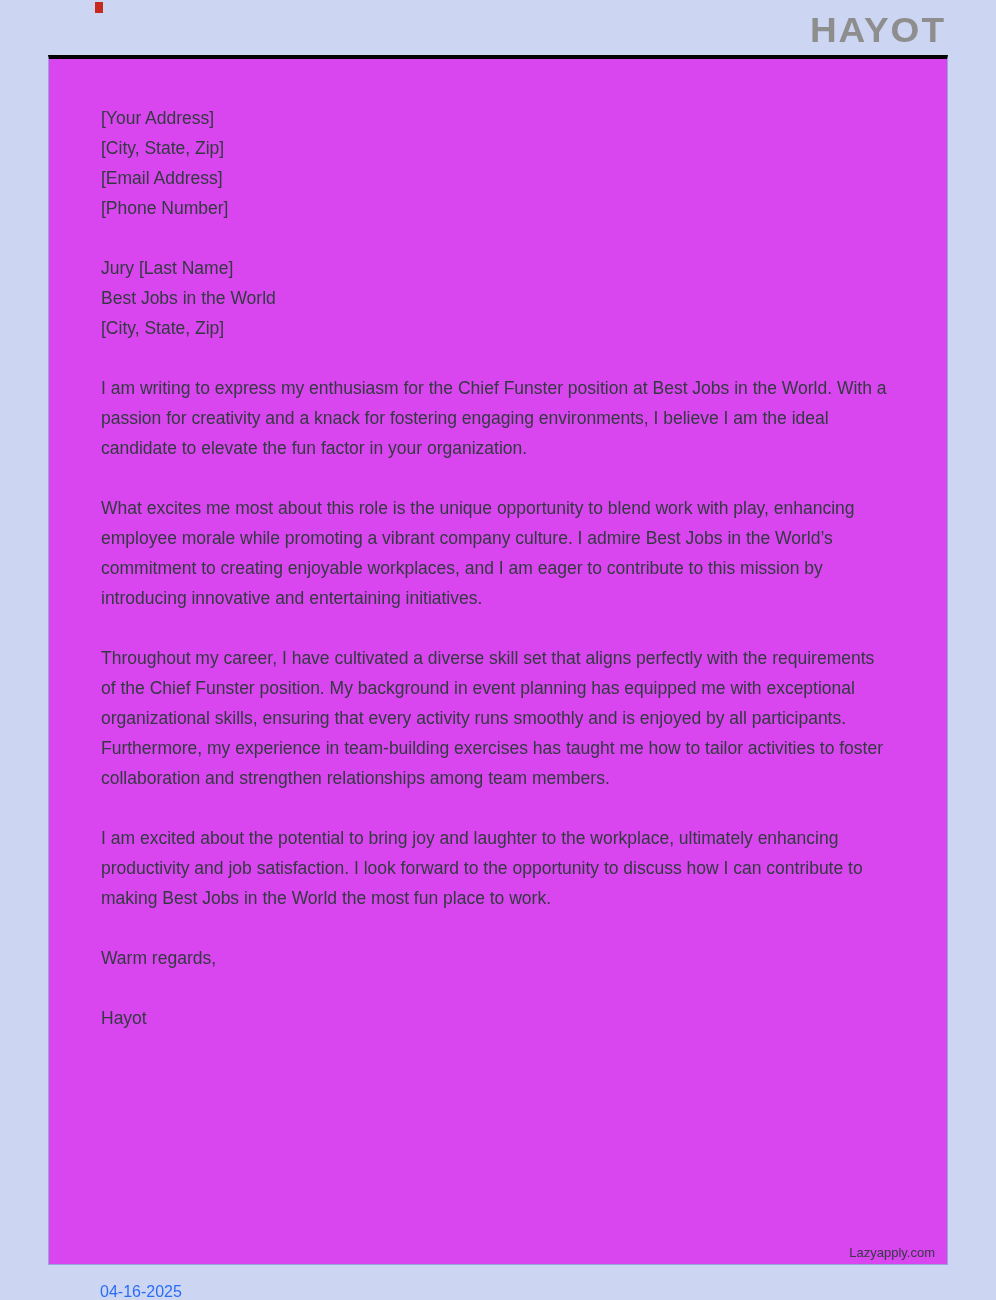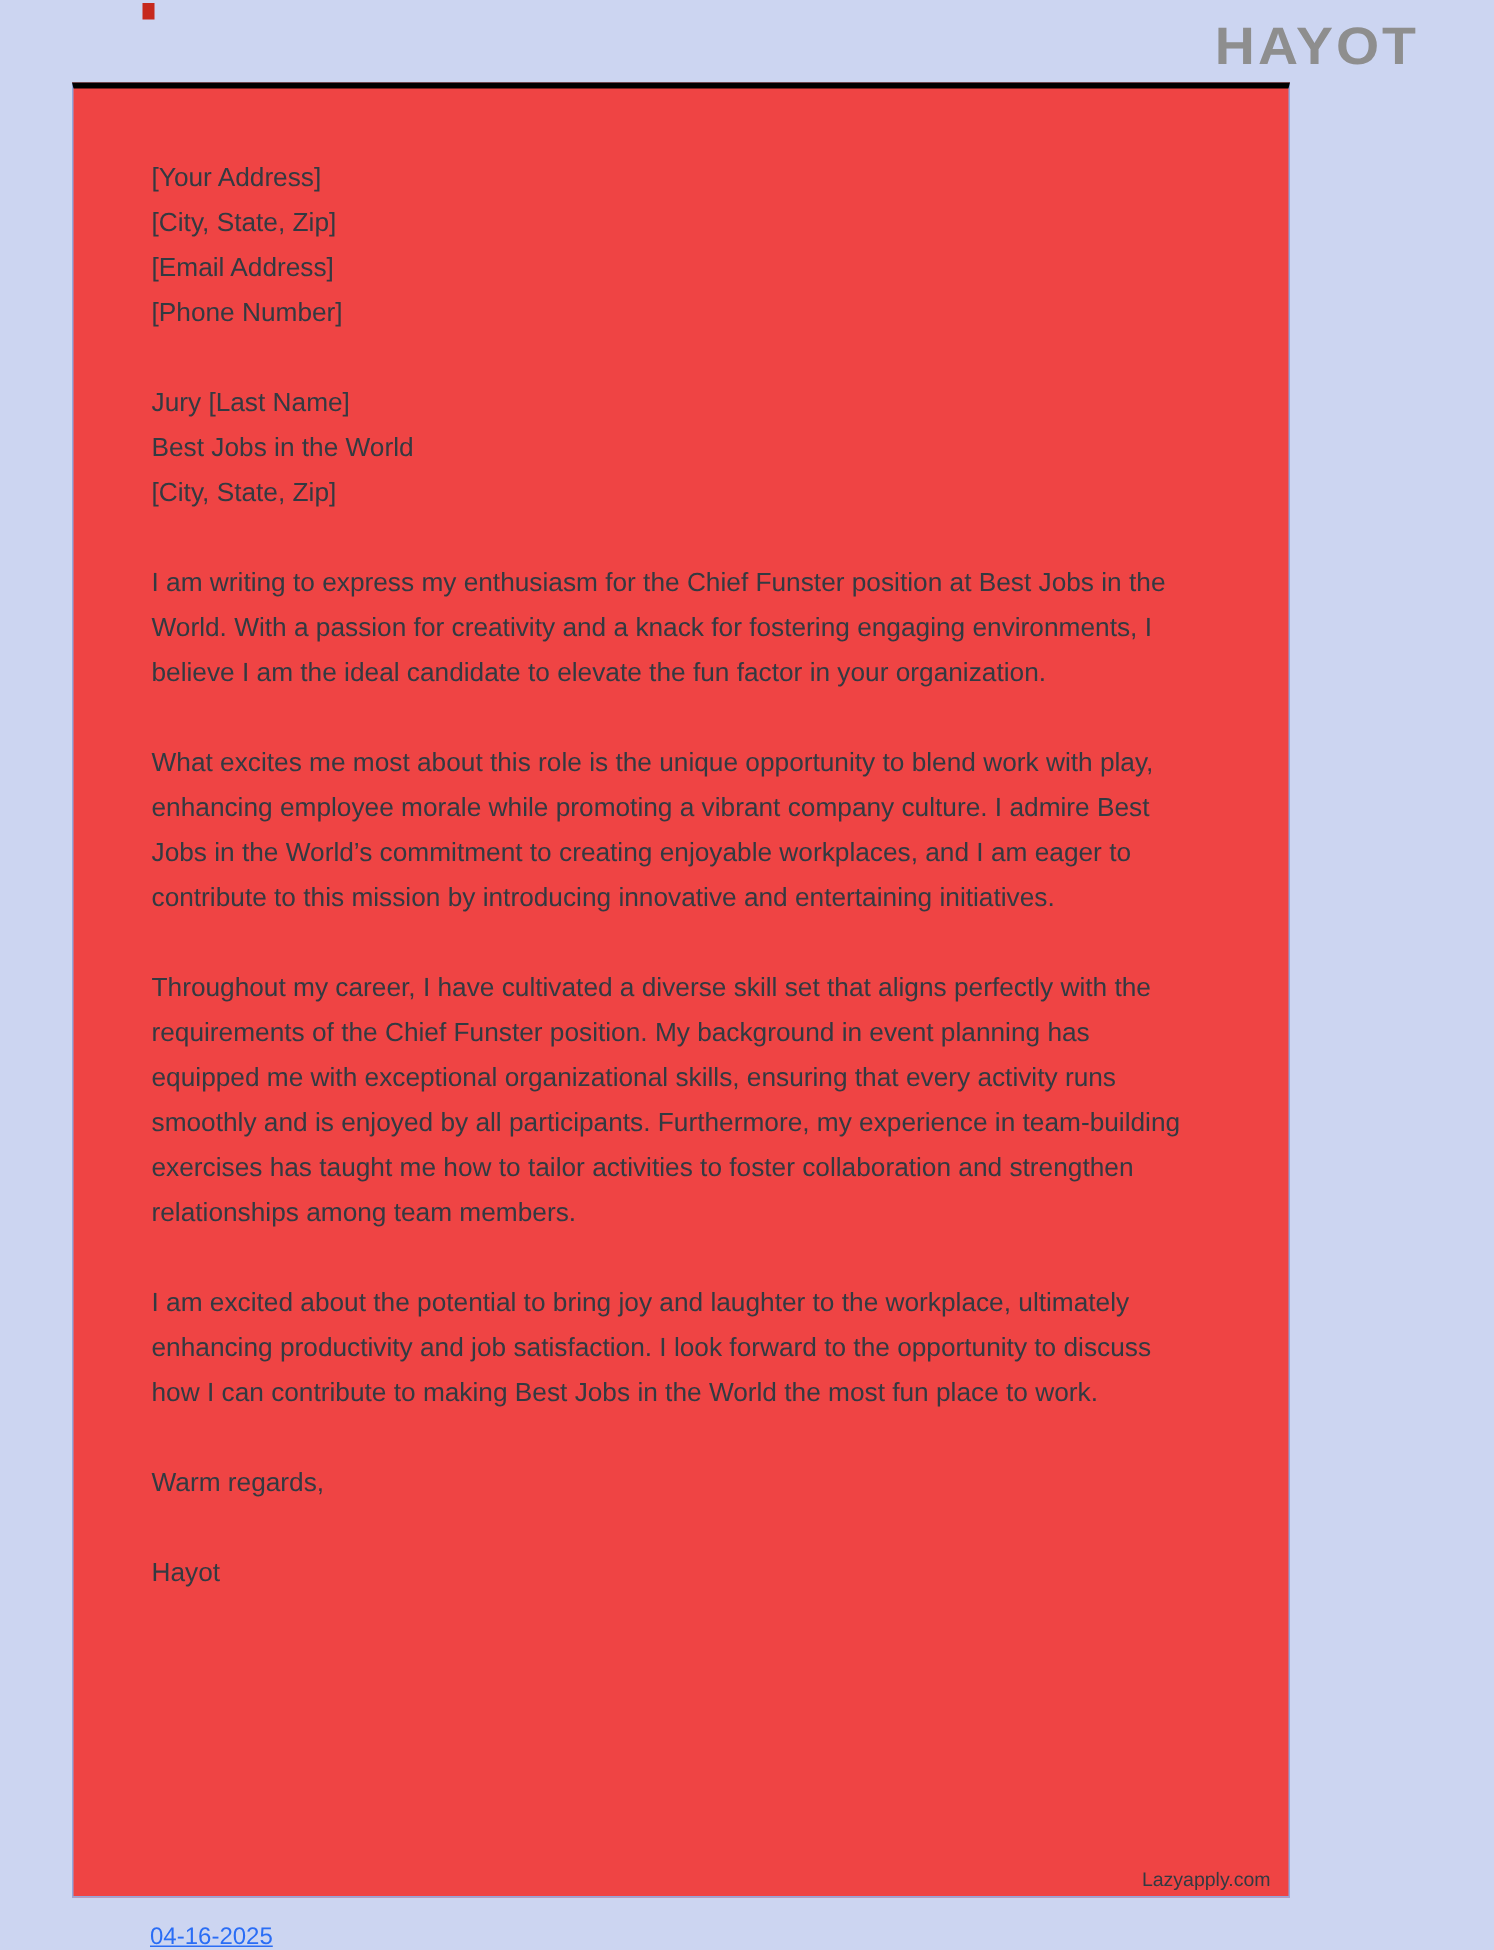--- a/index.html
+++ b/index.html
@@ -31,23 +31,23 @@
     font-weight: 600;
     letter-spacing: 2px;
     color: #8e8e8e;
     transform: scaleY(0.95);
     transform-origin: top right;
   }
   .page {
     position: absolute;
     left: 48px;
     top: 55px;
-    width: 812px;
+    width: 900px;
     height: 1210px;
-    background: #ef4444;
+    background: #d946ef;
     border: 1px solid #93a7dd;
     border-top: 4px solid #000000;
     box-sizing: border-box;
   }
   .content {
     padding: 44px 56px 0 52px;
     color: #333a41;
     font-size: 17.5px;
     line-height: 30px;
   }
@@ -63,21 +63,20 @@
     bottom: 4px;
     font-size: 13px;
     color: #333a41;
   }
   .date-link {
     position: absolute;
     left: 100px;
     top: 1283px;
     font-size: 16px;
     color: #2a6df5;
-    text-decoration: underline;
     cursor: pointer;
   }
 </style>
 </head>
 <body>
 
 <div class="red-mark"></div>
 
 <div class="logo">HAYOT</div>
 

